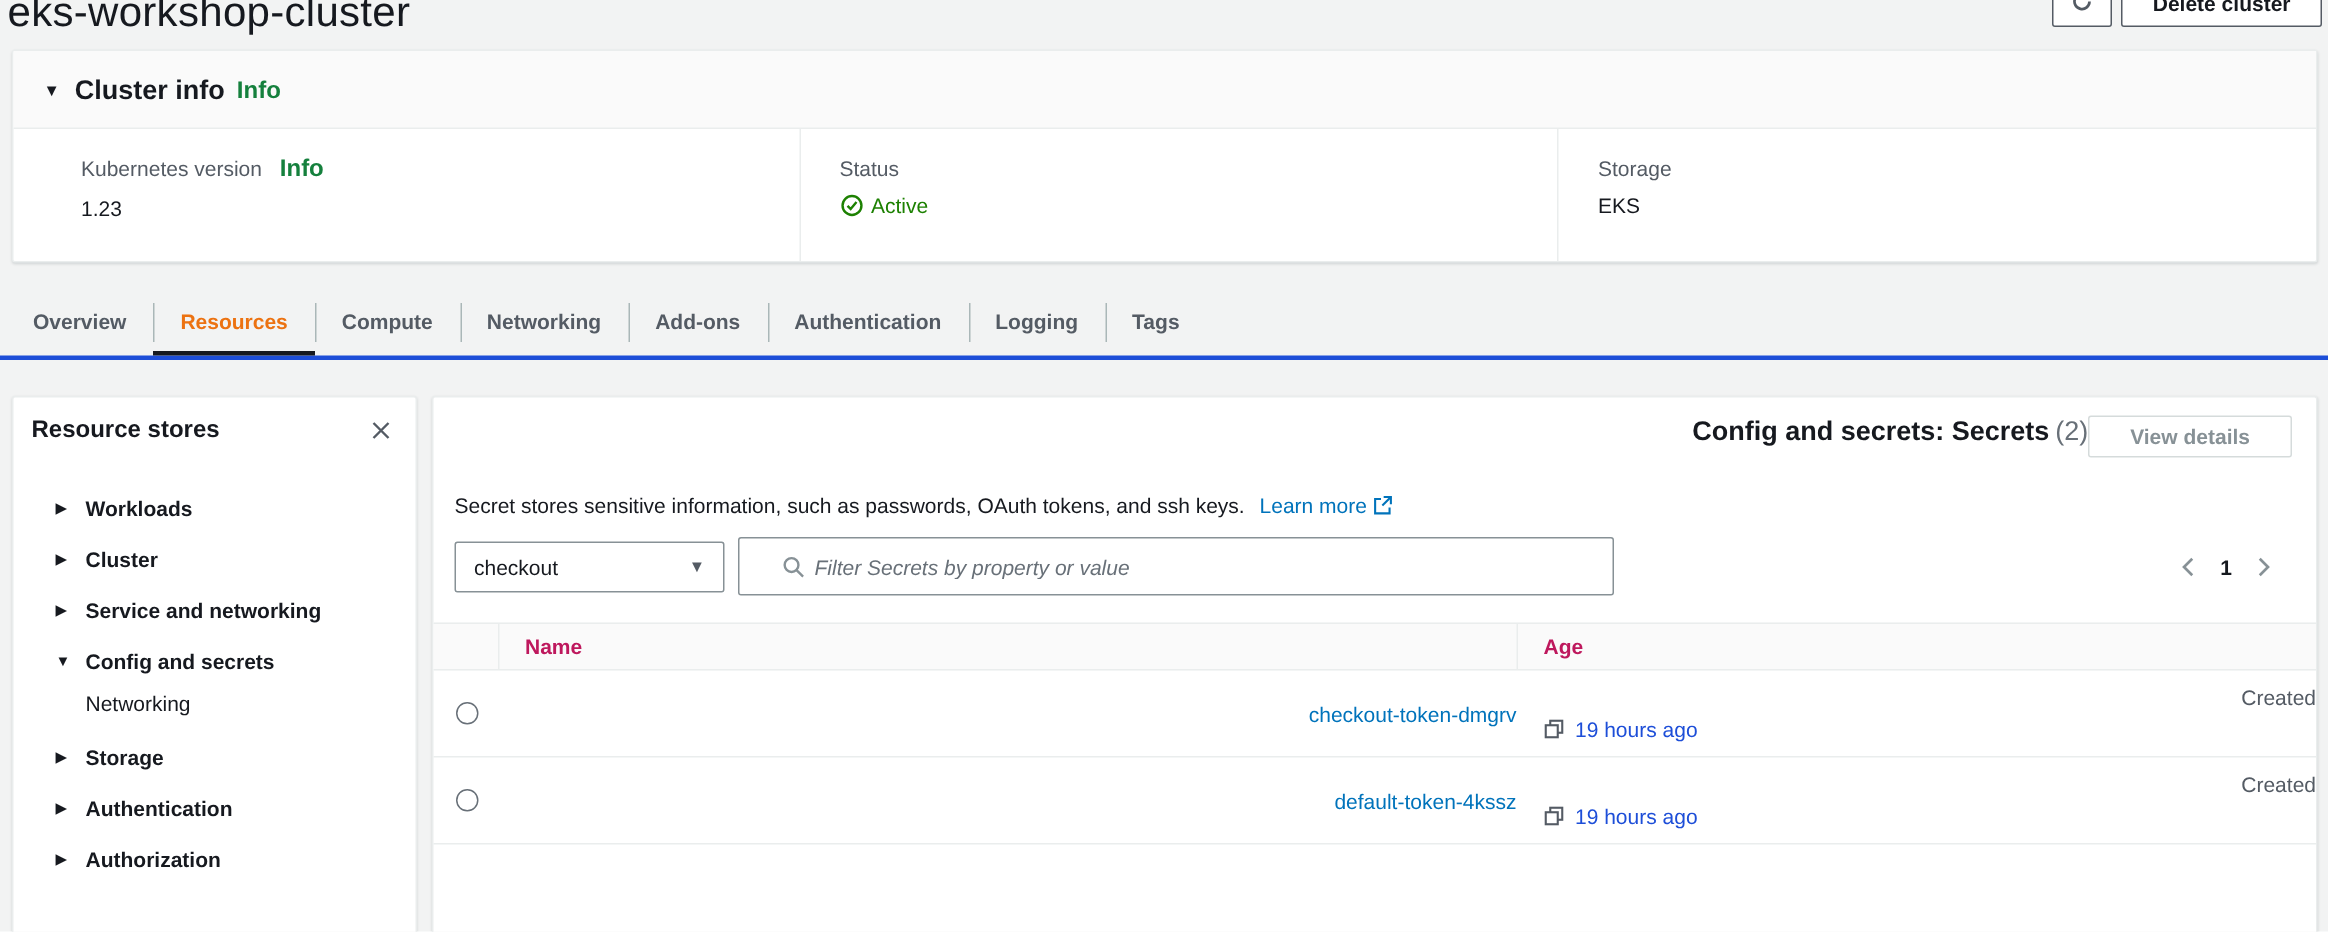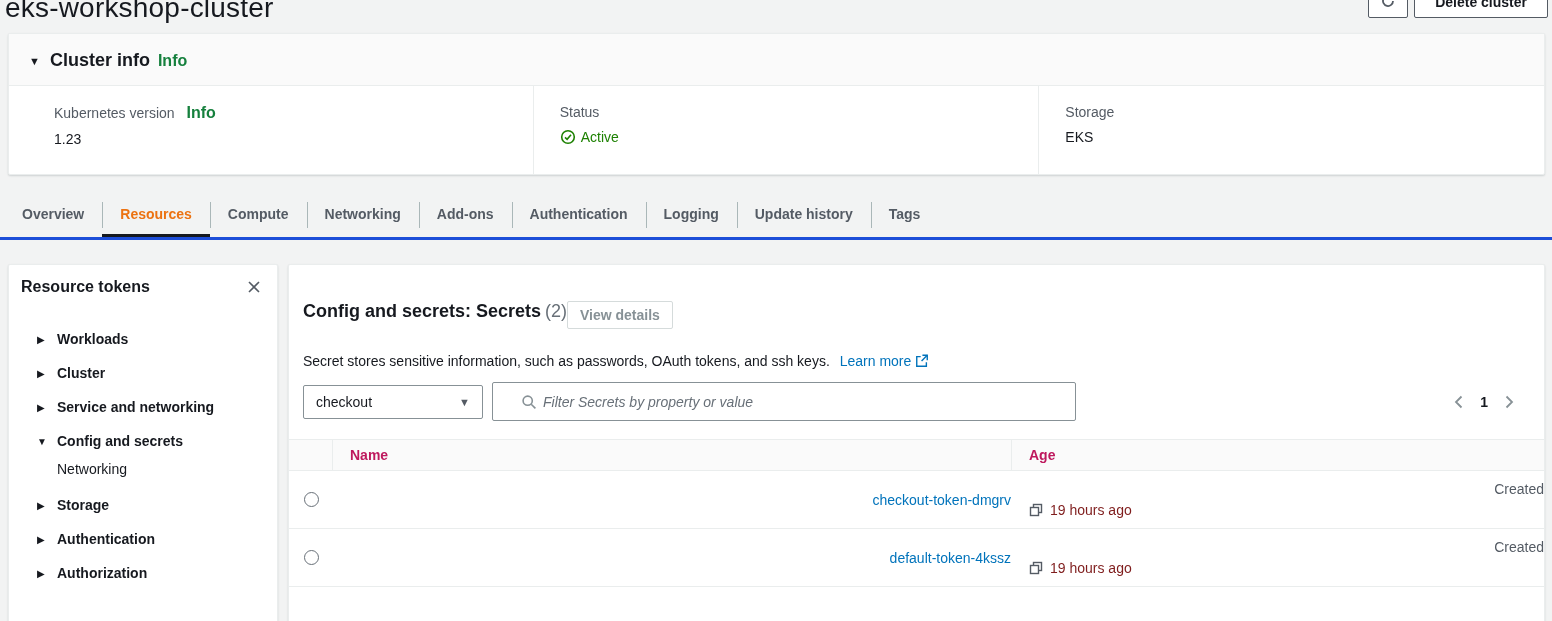--- a/index.html
+++ b/index.html
@@ -52,24 +52,24 @@
   .close-x { cursor: pointer; color: #545b64; padding: 2px; display: flex; }
   .rt-list { list-style: none; margin-top: 26px; }
   .rt-item { display: flex; align-items: center; padding: 9px 0 9px 16px; font-weight: 700; color: #16191f; cursor: pointer; }
   .rt-item .arr { font-size: 10px; width: 12px; margin-right: 8px; color: #16191f; }
   .rt-child { padding: 3px 0 3px 36px; color: #16191f; cursor: pointer; }
   .rt-child.active { color: #ec7211; font-weight: 700; }
 
   
   .main-card { flex: 1; display: flex; flex-direction: column; }
   .main-top { padding: 12px 16px 0 14px; }
-  .mt-row { display: flex; align-items: flex-start; justify-content: flex-start; margin-top: 24px; }
+  .mt-row { display: flex; align-items: flex-start; justify-content: flex-end; }
   .mt-title { font-size: 18px; font-weight: 700; }
   .mt-count { color: #687078; font-weight: 400; }
-  .btn-viewdetails { padding: 5px 12px; border: 1px solid #d5dbdb; border-radius: 2px; background: #fff;
+  .btn-viewdetails { padding: 5px 27px; border: 1px solid #d5dbdb; border-radius: 2px; background: #fff;
                      color: #879196; font-weight: 700; font-size: 14px; font-family: inherit; cursor: default; }
   .desc { margin-top: 24px; color: #16191f; }
   .learn-more { color: #0073bb; text-decoration: none; margin-left: 6px; cursor: pointer; display: inline-flex; align-items: center; gap: 4px; }
 
   .filter-row { margin-top: 13px; display: flex; align-items: center; }
   .dropdown { width: 180px; height: 33px; border: 1px solid #879196; border-radius: 2px; background: #fff;
               display: flex; align-items: center; justify-content: space-between; padding: 16px 12px; cursor: pointer; }
   .dropdown .caret { font-size: 11px; color: #545b64; }
   .searchbox { margin-left: 9px; width: 584px; height: 39px; border: 1px solid #879196; border-radius: 2px;
                background: #fff; display: flex; align-items: center; padding: 0 28px; }
@@ -86,21 +86,21 @@
               height: 32px; align-items: center; font-weight: 700; color: #be185d; }
   .col-sel { width: 44px; flex: none; align-self: stretch; display: flex; align-items: center; justify-content: center; }
   .tbl-head .col-sel { border-right: 1px solid #eaeded; }
   .col-name { flex: 1; padding-left: 17px; }
   .col-age { width: 533px; flex: none; padding-left: 17px; align-self: stretch; display: flex; flex-direction: column; justify-content: center; }
   .tbl-head .col-age { border-left: 1px solid #eaeded; }
   .tbl-row { display: flex; align-items: center; border-bottom: 1px solid #eaeded; min-height: 58px; text-align: right; }
   .radio { width: 15px; height: 15px; border: 1px solid #687078; border-radius: 50%; background: #fff; cursor: pointer; }
   .name-link { color: #0073bb; text-decoration: none; cursor: pointer; }
   .age-created { color: #545b64; margin-bottom: 5px; }
-  .age-val { display: flex; align-items: center; gap: 6px; color: #7f1d1d; }
+  .age-val { display: flex; align-items: center; gap: 6px; color: #1d4ed8; }
   .copy-icon { display: flex; cursor: pointer; }
 </style>
 </head>
 <body>
 
 <div class="top-header">
   <h1>eks-workshop-cluster</h1>
   <div class="header-actions">
     <button class="btn btn-icon">
       <span>
@@ -148,29 +148,28 @@
 </div>
 
 <div class="tabs">
   <div class="tab">Overview</div>
   <div class="tab active">Resources</div>
   <div class="tab">Compute</div>
   <div class="tab">Networking</div>
   <div class="tab">Add-ons</div>
   <div class="tab">Authentication</div>
   <div class="tab">Logging</div>
-  <div class="tab">Update history</div>
   <div class="tab">Tags</div>
 </div>
 
 <div class="content-row">
 
   <div class="card sidebar">
     <div class="sb-titlerow">
-      <span class="sb-title">Resource tokens</span>
+      <span class="sb-title">Resource stores</span>
       <span class="close-x">
         <svg width="14" height="14" viewBox="0 0 14 14">
             <path d="M2 2 12 12 M12 2 2 12" stroke="#545b64" stroke-width="1.6"></path>
           </svg>
       </span>
     </div>
     <ul class="rt-list">
       <li class="rt-item">
         <span class="arr">▶</span>
         <span>Workloads</span>

